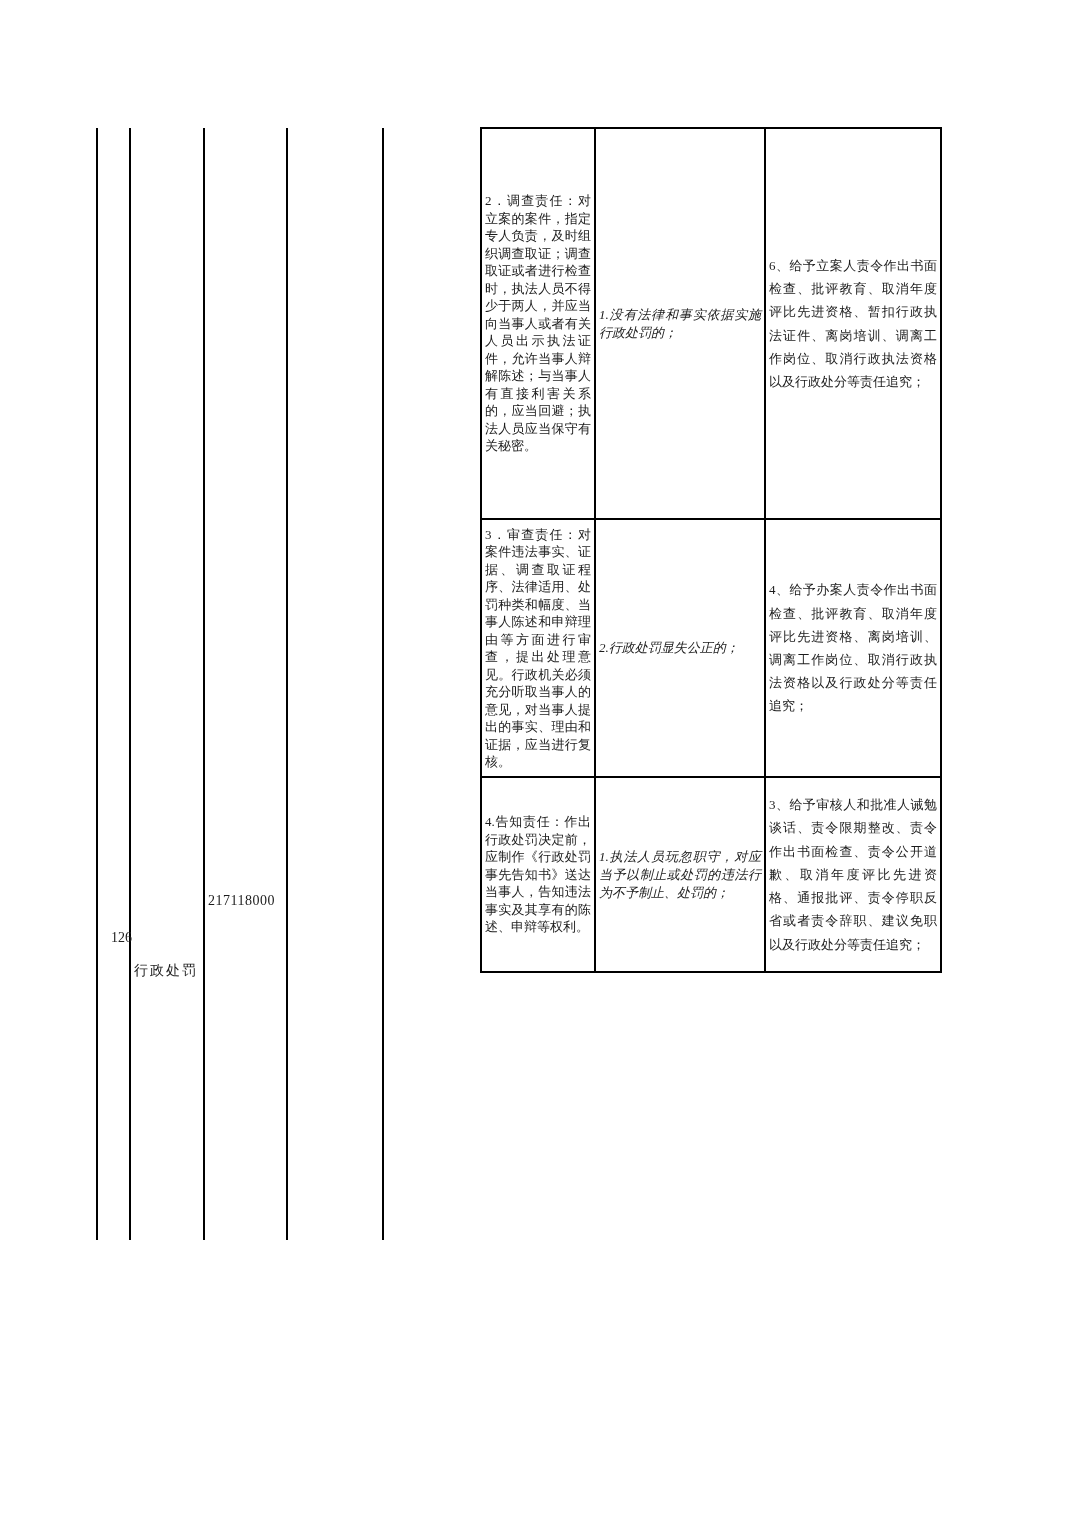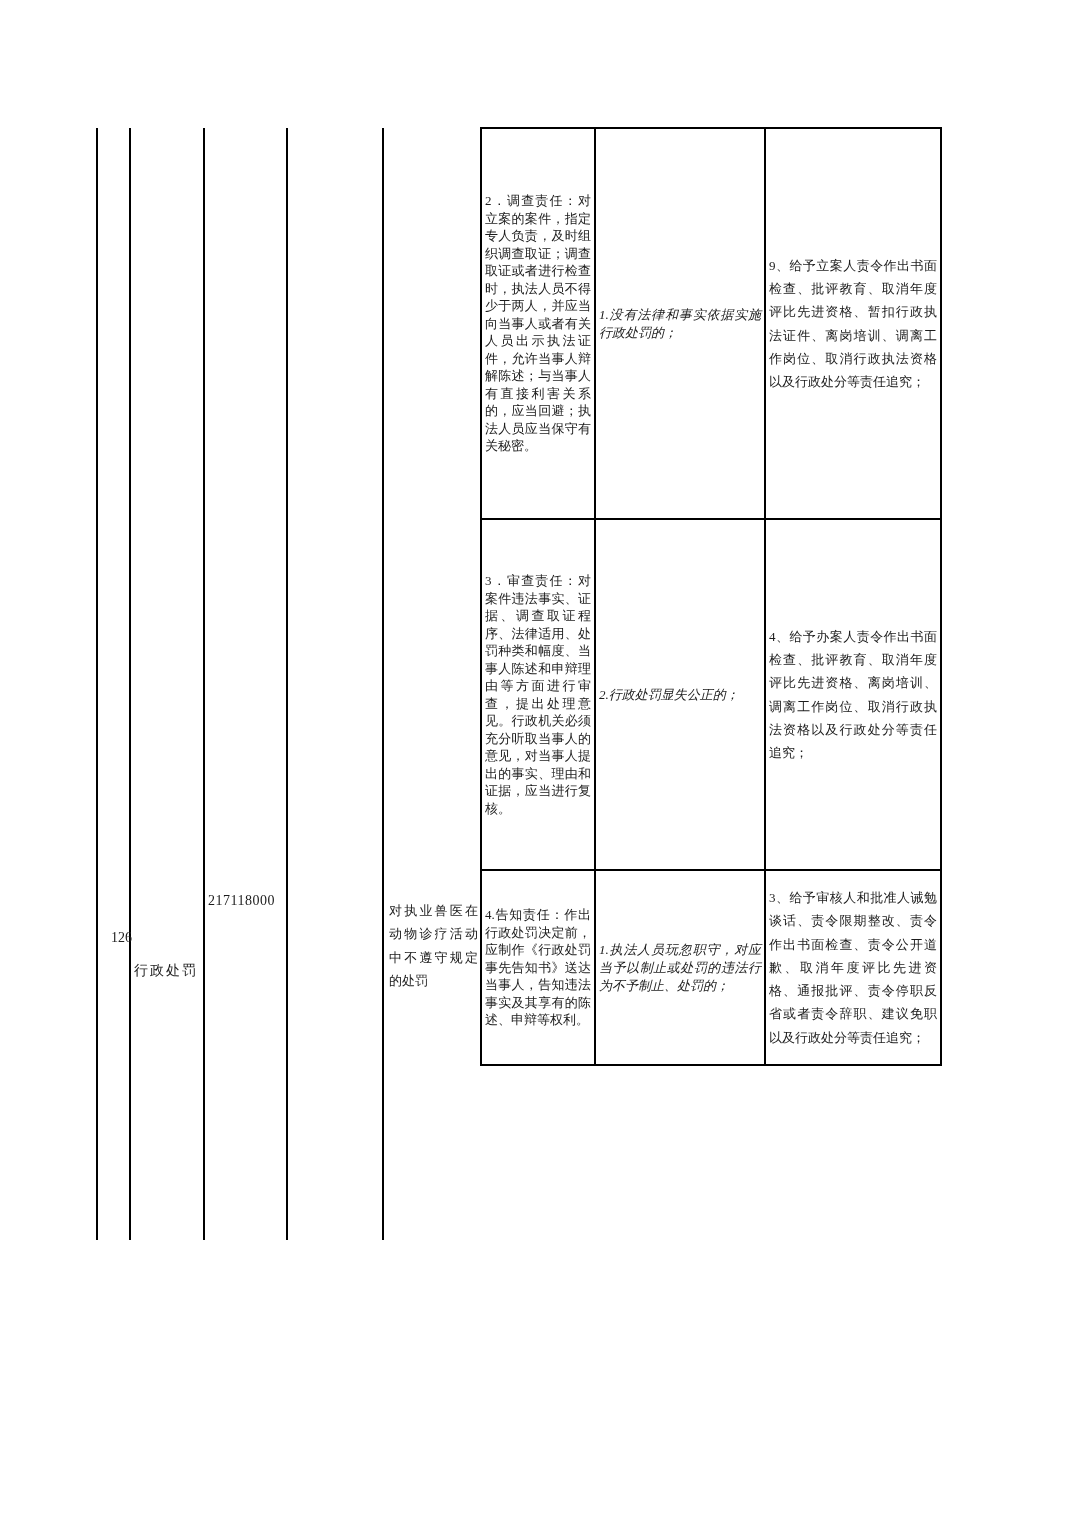--- a/index.html
+++ b/index.html
@@ -76,21 +76,21 @@
     table-layout: fixed;
     width: 460px;
   }
   table.resp td {
     border: 2px solid #000;
     vertical-align: middle;
     padding: 0 3px;
     overflow: hidden;
   }
   tr.r1 { height: 391px; }
-  tr.r2 { height: 351px; margin-top: 40px; }
+  tr.r2 { height: 258px; margin-top: 40px; }
   tr.r3 { height: 195px; }
   tr.r4 { height: 175px; }
 
   .celltext {
     font-size: 13px;
     text-align: justify;
     text-justify: inter-character;
     word-break: break-all;
   }
   td.duty .celltext      { line-height: 17.5px; }
@@ -104,38 +104,37 @@
 
   <div class="vrule v1"></div>
   <div class="vrule v2"></div>
   <div class="vrule v3"></div>
   <div class="vrule v4"></div>
   <div class="vrule v5"></div>
 
   <div class="left-text seq">126</div>
   <div class="left-text ptype">行政处罚</div>
   <div class="left-text pcode">217118000</div>
-  <div class="pname">对执业兽医在动物诊疗活动中不遵守规定的处罚</div>
 
   <table class="resp">
     <colgroup>
       <col style="width:114px">
       <col style="width:170px">
       <col style="width:176px">
     </colgroup>
     <tbody>
         <tr class="r1">
       <td class="duty">
         <div class="celltext">2．调查责任：对立案的案件，指定专人负责，及时组织调查取证；调查取证或者进行检查时，执法人员不得少于两人，并应当向当事人或者有关人员出示执法证件，允许当事人辩解陈述；与当事人有直接利害关系的，应当回避；执法人员应当保守有关秘密。</div>
       </td>
       <td class="situation">
         <div class="celltext">1.没有法律和事实依据实施行政处罚的；</div>
       </td>
       <td class="measure">
-        <div class="celltext">9、给予立案人责令作出书面检查、批评教育、取消年度评比先进资格、暂扣行政执法证件、离岗培训、调离工作岗位、取消行政执法资格以及行政处分等责任追究；</div>
+        <div class="celltext">6、给予立案人责令作出书面检查、批评教育、取消年度评比先进资格、暂扣行政执法证件、离岗培训、调离工作岗位、取消行政执法资格以及行政处分等责任追究；</div>
       </td>
     </tr>
     <tr class="r2">
       <td class="duty">
         <div class="celltext">3．审查责任：对案件违法事实、证据、调查取证程序、法律适用、处罚种类和幅度、当事人陈述和申辩理由等方面进行审查，提出处理意见。行政机关必须充分听取当事人的意见，对当事人提出的事实、理由和证据，应当进行复核。</div>
       </td>
       <td class="situation">
         <div class="celltext">2.行政处罚显失公正的；</div>
       </td>
       <td class="measure">

